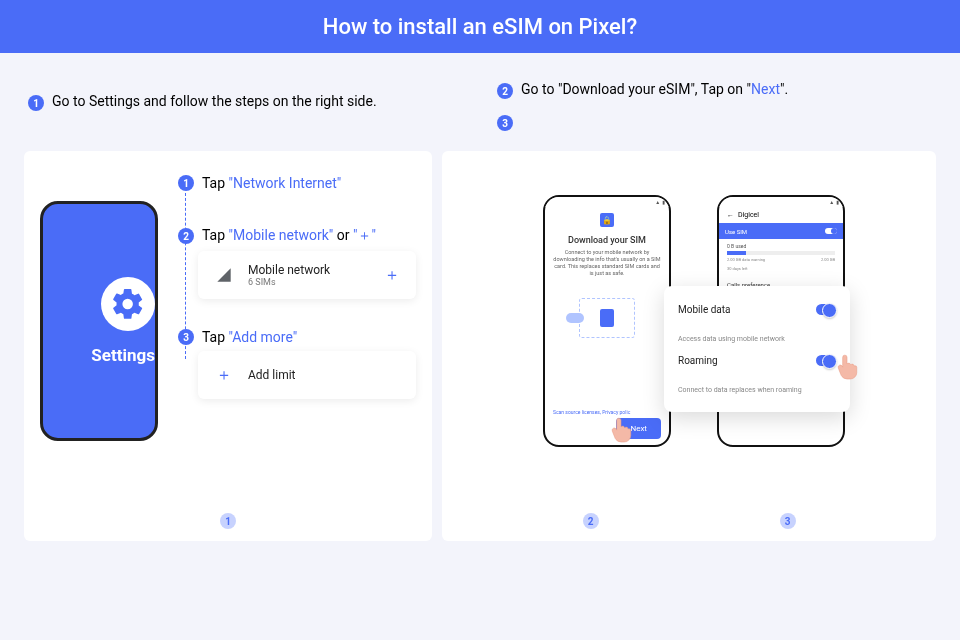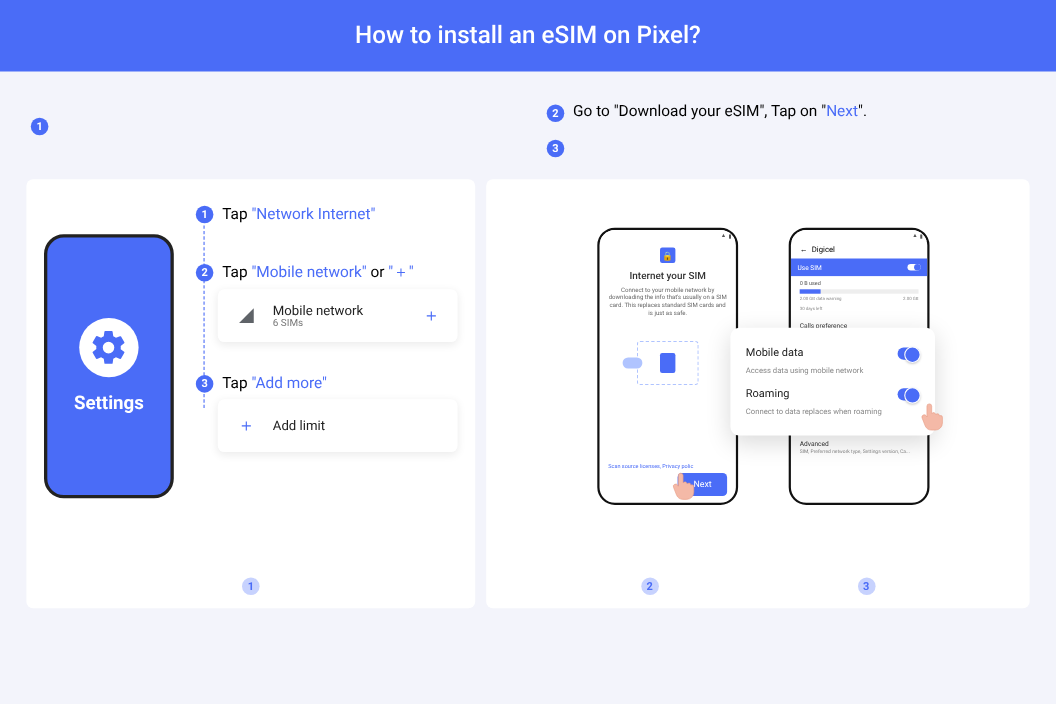--- a/index.html
+++ b/index.html
@@ -1,29 +1,29 @@
 <!DOCTYPE html>
 <html><head>
 <meta charset="utf-8">
 <style>
   * { margin: 0; padding: 0; box-sizing: border-box; }
   body { font-family: -apple-system, BlinkMacSystemFont, "Segoe UI", Roboto, Arial, sans-serif; background: #f3f4fb; width: 960px; height: 640px; overflow: hidden; }
-  .header { background: #4a6cf7; color: #fff; height: 65px; display: flex; align-items: center; justify-content: center; font-size: 22px; font-weight: 500; }
+  .header { background: #4a6cf7; color: #fff; height: 53px; display: flex; align-items: center; justify-content: center; font-size: 22px; font-weight: 500; }
   .top-steps { display: flex; padding: 28px 24px 20px 28px; gap: 30px; }
   .top-left { flex: 1; display: flex; align-items: flex-start; gap: 8px; font-size: 14px; padding-top: 12px;}
   .top-right { flex: 1; display: flex; flex-direction: column; gap: 14px; }
   .top-right-row { display: flex; align-items: flex-start; gap: 8px; font-size: 14px; }
   .badge { width: 16px; height: 16px; border-radius: 50%; background: #4a6cf7; color: #fff; font-size: 10px; font-weight: 700; display: inline-flex; align-items: center; justify-content: center; flex-shrink: 0; margin-top: 2px;}
   .highlight { color: #4a6cf7; }
   .panels { display: flex; gap: 10px; padding: 0 24px; }
   .panel { background: #fff; border-radius: 6px; padding: 24px 16px 12px 16px; position: relative; }
   .panel-left { width: 408px; height: 390px; display: flex; gap: 20px; }
   .panel-right { width: 494px; height: 390px; display: flex; gap: 16px; justify-content: center; position: relative;}
   
-  .phone-big { width: 118px; height: 240px; border: 3px solid #222; border-radius: 18px; background: #4a6cf7; display: flex; flex-direction: column; align-items: center; justify-content: center; gap: 14px; margin-top: 26px;}
+  .phone-big { width: 118px; height: 240px; border: 3px solid #222; border-radius: 18px; background: #4a6cf7; display: flex; flex-direction: column; align-items: flex-end; justify-content: center; gap: 14px; margin-top: 26px;}
   .gear-circle { width: 54px; height: 54px; border-radius: 50%; background: #fff; display: flex; align-items: center; justify-content: center; }
   .gear-circle svg { width: 36px; height: 36px; fill: #4a6cf7; }
   .settings-txt { color: #fff; font-weight: 700; font-size: 17px; }
   
   .steps-col { flex: 1; display: flex; flex-direction: column; gap: 12px; position: relative;}
   .step-line { position: absolute; left: 7px; top: 18px; bottom: 170px; border-left: 1px dashed #4a6cf7; }
   .step { position: relative; z-index: 1; }
   .step-head { display: flex; align-items: center; gap: 8px; font-size: 14px; margin-bottom: 6px; }
   .step-head .badge { margin-top: 0; }
   .card { background: #fff; border-radius: 6px; box-shadow: 0 2px 8px rgba(0,0,0,0.08); padding: 10px 12px; margin-left: 20px; display: flex; align-items: center; gap: 10px; min-height: 44px;}
@@ -56,38 +56,39 @@
   .mp3-row { border-bottom: 0.5px solid #eee; padding: 6px 8px; font-size: 6px; color:#333;}
   .mp3-row .sub { font-size:4.5px; color:#888; display:block; margin-top:2px;}
   .mp3-used { font-size:5px; color:#555; padding: 4px 8px 0;}
   .mp3-bar { height:4px; background:#eee; margin:2px 8px;}
   .mp3-bar .fill { width:18%; height:100%; background:#4a6cf7;}
   .mp3-caption { display:flex; justify-content:space-between; font-size:4px; color:#888; padding:0 8px 4px;}
   
   .overlay-card { position: absolute; left: 222px; top: 135px; width: 186px; background: #fff; border-radius: 8px; box-shadow: 0 6px 22px rgba(0,0,0,0.15); padding: 12px 14px; z-index: 4;}
   .ov-row { display: flex; align-items: flex-start; gap: 8px; padding: 6px 0;}
   .ov-txt .t { font-size: 10px; color: #222; }
-  .ov-txt .s { font-size: 7px; color: #888; margin-top:6px;}
+  .ov-txt .s { font-size: 7px; color: #888; margin-top:20px;}
   .toggle { margin-left: auto; width: 20px; height: 11px; background: #4a6cf7; border-radius: 6px; position: relative; flex-shrink:0;}
   .toggle::after { content:""; position:absolute; right:-1px; top:-1px; width:13px; height:13px; background:#4a6cf7; border:1px solid #fff; border-radius:50%; box-shadow:0 1px 2px rgba(0,0,0,0.2);}
   
   .bottom-badges-left { position:absolute; bottom:12px; left:50%; transform:translateX(-50%); display:flex;}
   .bottom-badges-right { position:absolute; bottom:12px; left:0; right:0; display:flex; justify-content:space-around; padding: 0 50px;}
   .num-badge { width:16px; height:16px; border-radius:50%; background:#c7d2fe; color:#4a6cf7; font-size:10px; font-weight:700; display:flex; align-items:center; justify-content:center;}
 </style>
 </head>
 <body>
 
 <div class="header">
   <span>How to install an eSIM on Pixel?</span>
 </div>
 
 <div class="top-steps">
   <div class="top-left">
     <span class="badge">1</span>
+    <span>Go to Settings and follow the steps on the right side.</span>
   </div>
   <div class="top-right">
     <div class="top-right-row">
       <span class="badge">2</span>
       <span>
         <span>Go to "Download your eSIM", Tap on "</span><span class="highlight">Next</span><span>".</span>
       </span>
     </div>
     <div class="top-right-row">
       <span class="badge">3</span>
@@ -158,21 +159,21 @@
   </div>
 
   <div class="panel panel-right">
 
     <div class="mini-phone" style="margin-left:10px;">
       <div class="mp-status">
           <span>▲</span>
           <span>▮</span>
         </div>
       <div class="mp-shield">🔒</div>
-      <div class="mp-title">Internet your SIM</div>
+      <div class="mp-title">Download your SIM</div>
       <div class="mp-desc" style="padding:0 8px;">Connect to your mobile network by downloading the info that's usually on a SIM card. This replaces standard SIM cards and is just as safe.</div>
       <div class="mp-scan">
         <div class="cloud"></div>
         <div class="card-ico"></div>
       </div>
       <div class="mp-bottom-link">Scan source licenses, Privacy polic</div>
       <div class="mp-next">Next</div>
     </div>
     <div class="hand" style="left:166px; top:263px;">
       <svg viewBox="0 0 24 24">

